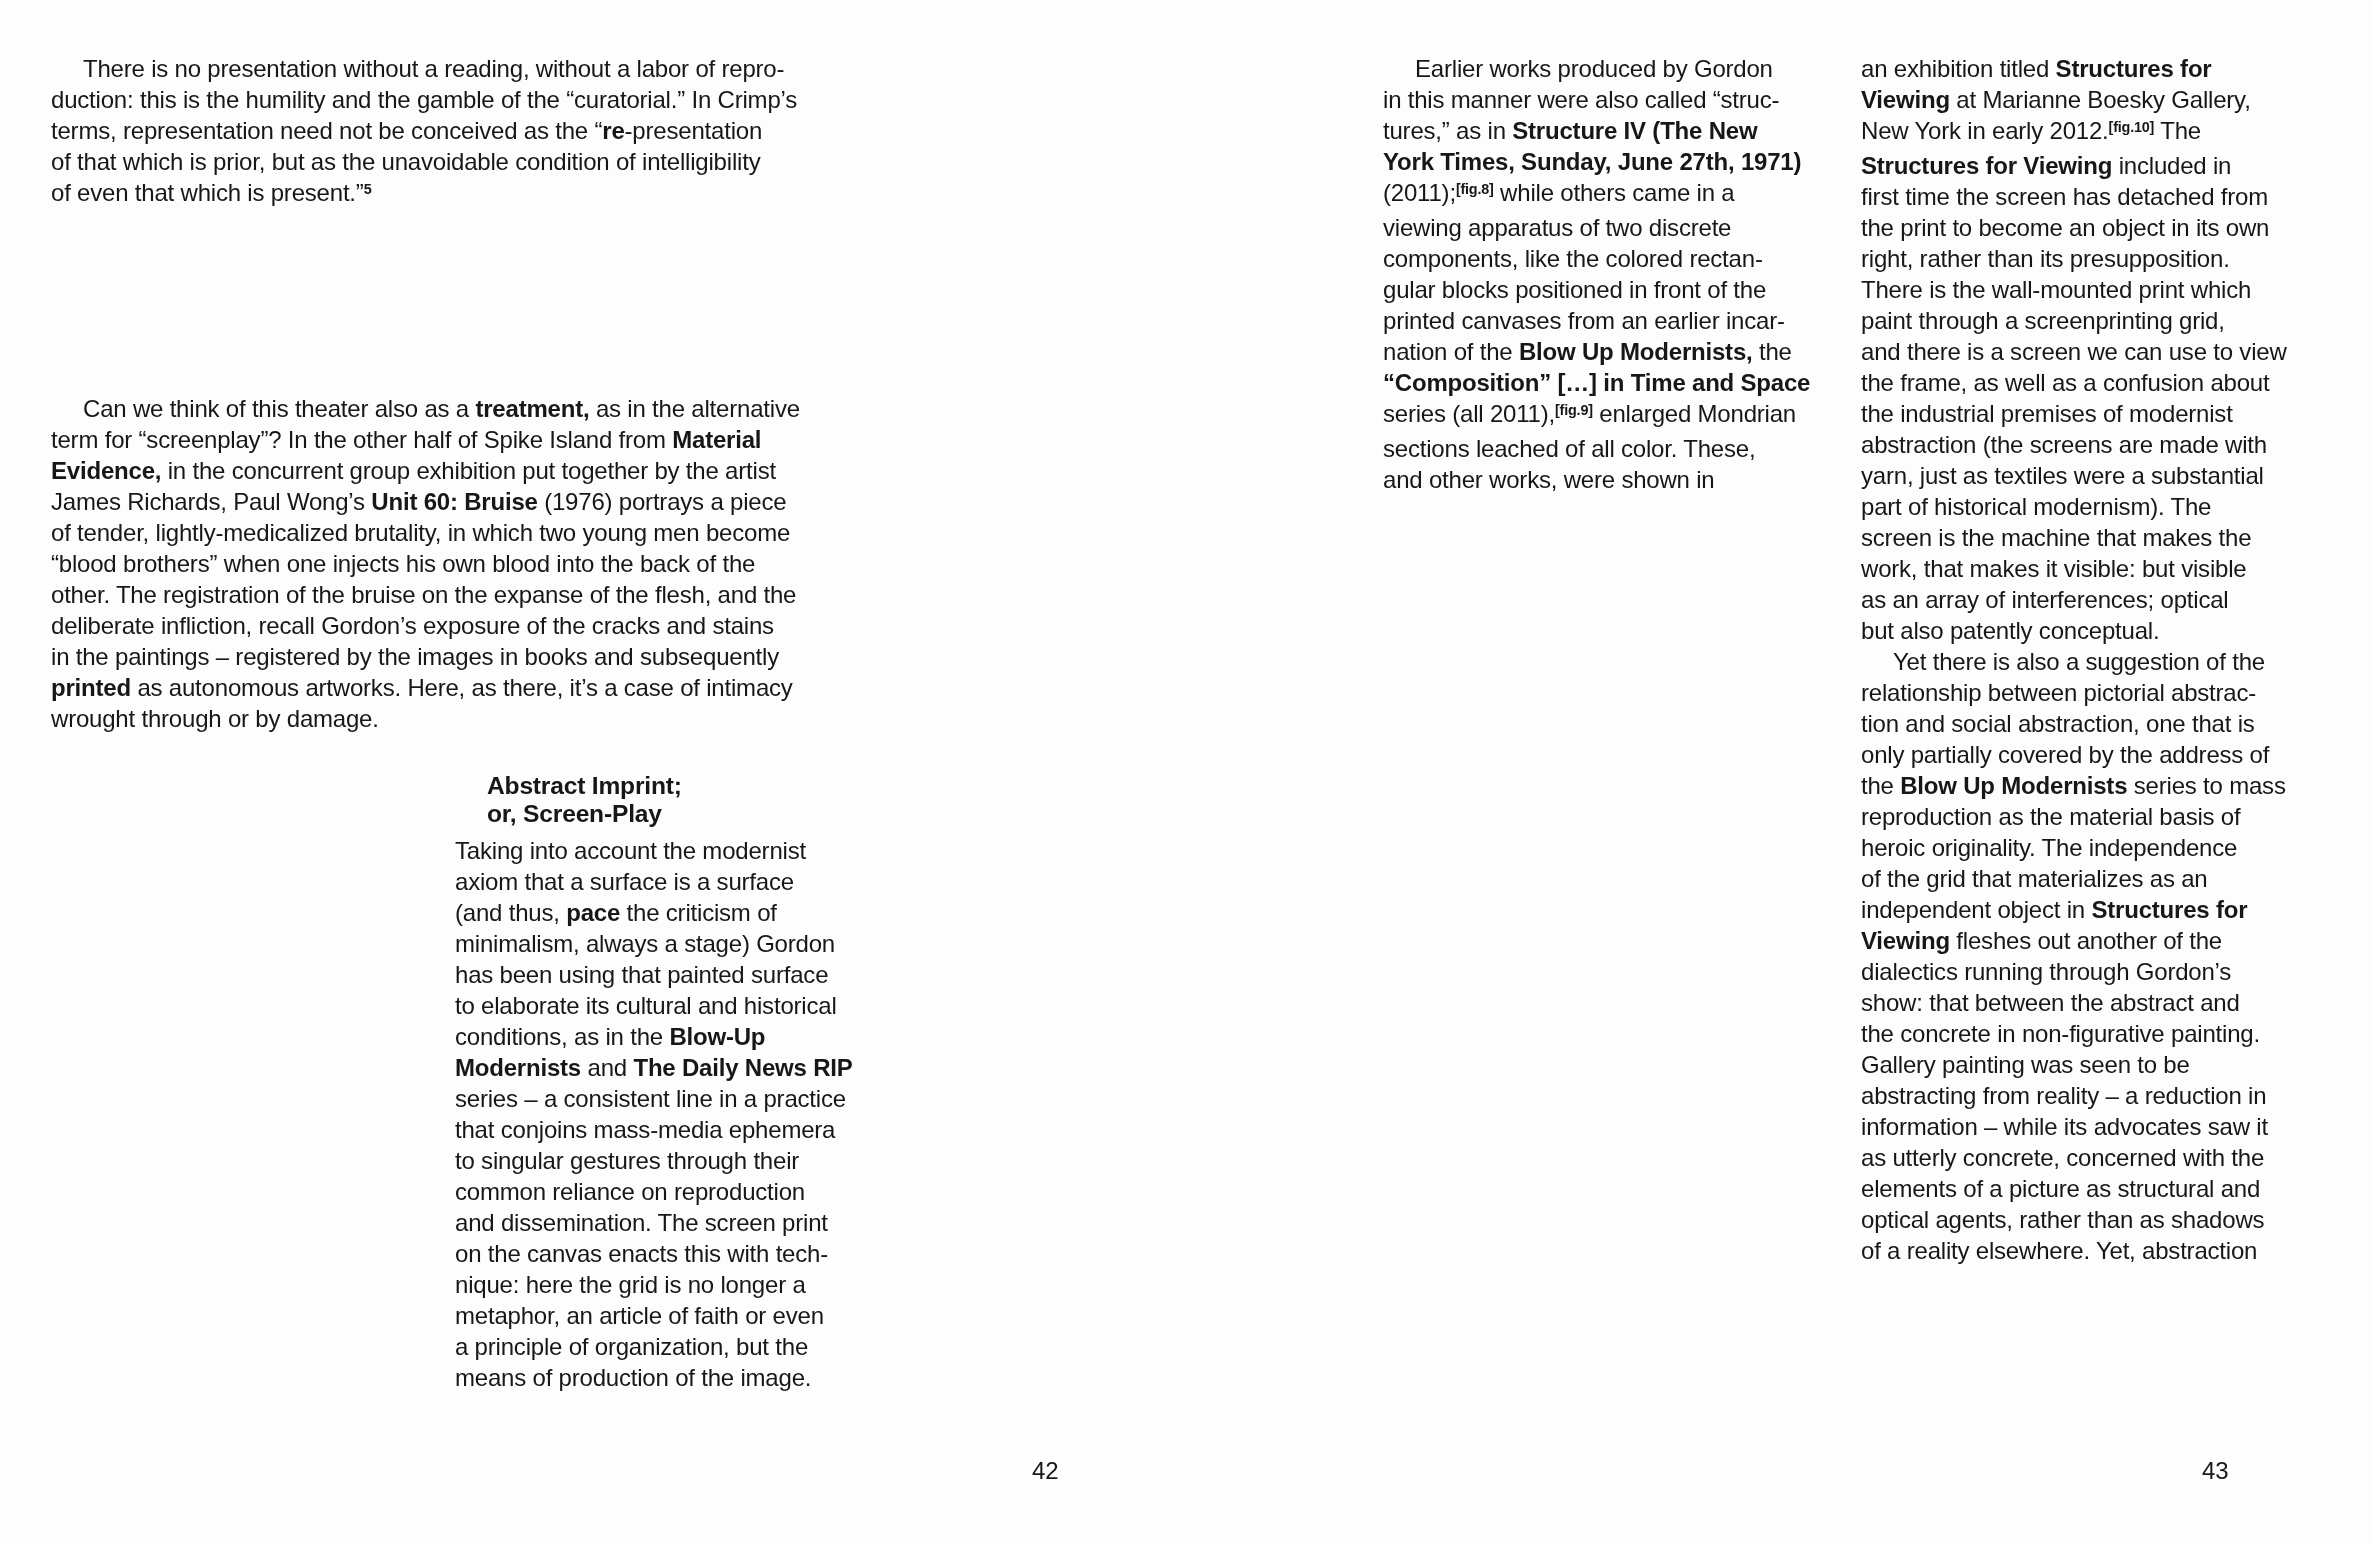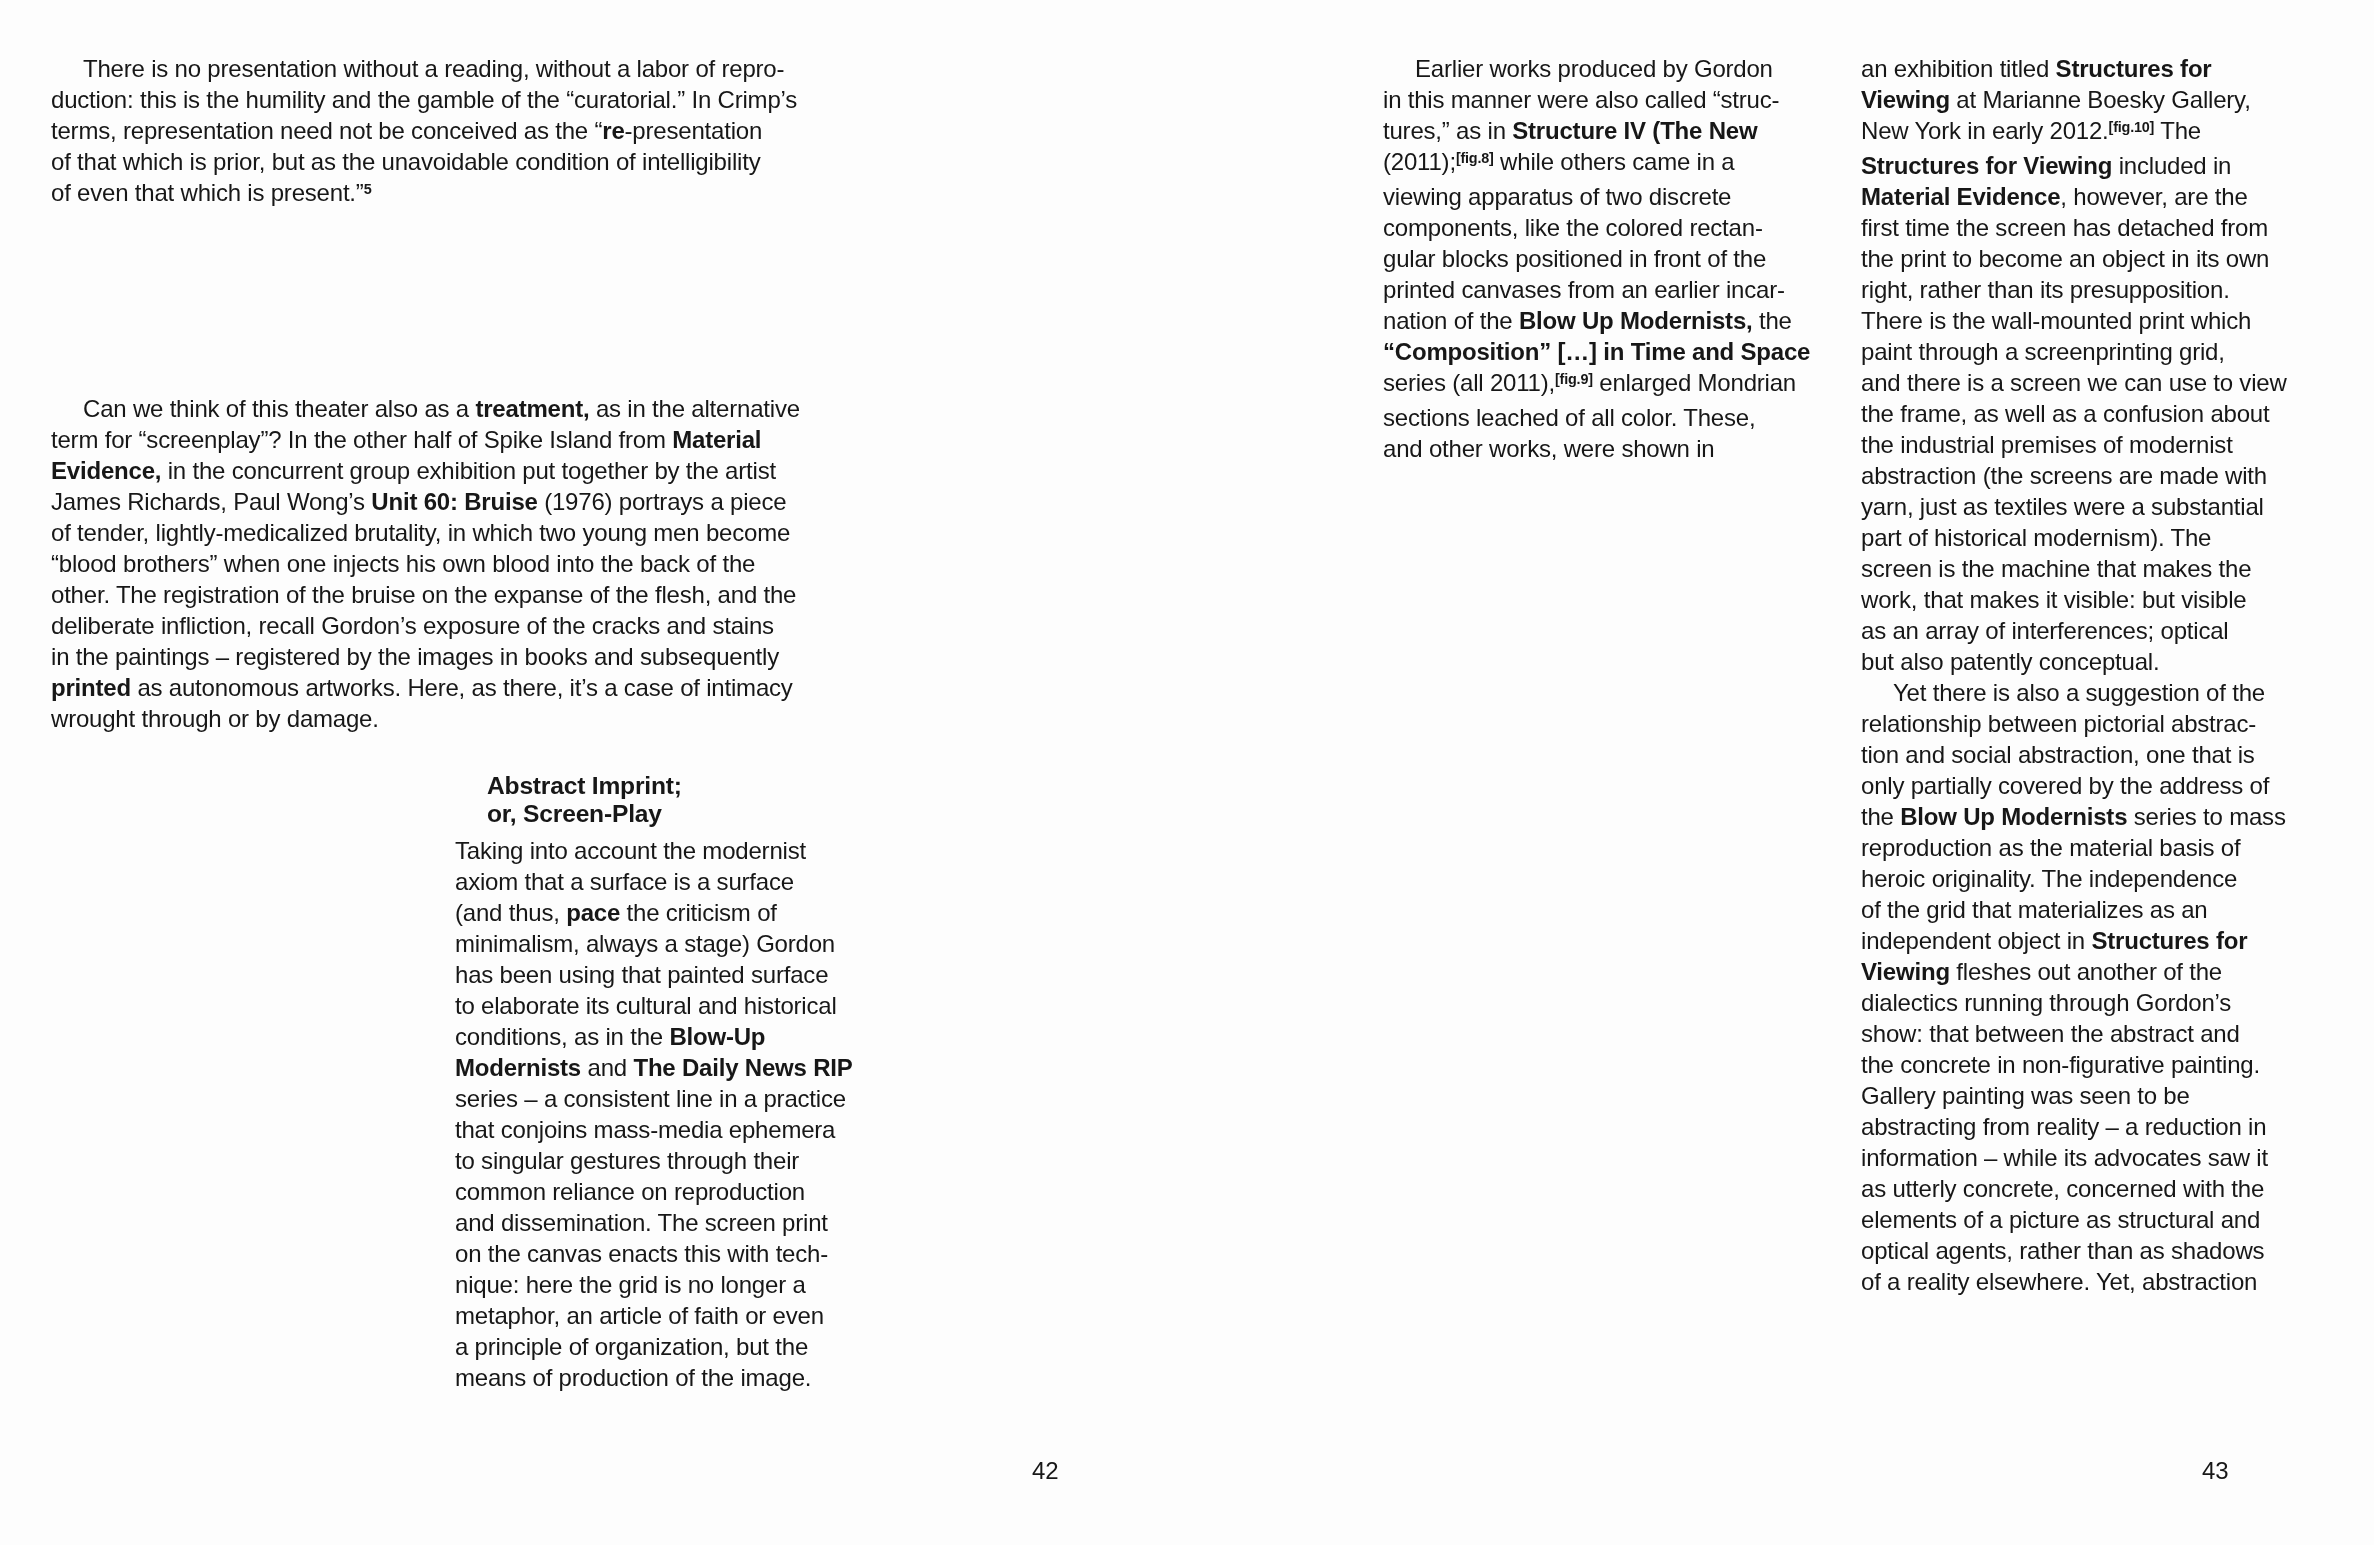--- a/index.html
+++ b/index.html
@@ -108,40 +108,40 @@
 
     <div class="pagenum" id="pn-left">42</div>
   </section>
 
   <section class="page page-right">
     <div class="textblock" id="col-r1">
       <div class="para">
           <div class="tl ind"><span>Earlier works produced by Gordon</span></div>
           <div class="tl"><span>in this manner were also called “struc-</span></div>
           <div class="tl"><span>tures,” as in </span><span class="b">Structure IV (The New</span></div>
+          <div class="tl"><span class="b">York Times, Sunday, June 27th, 1971)</span></div>
           <div class="tl"><span>(2011);</span><span class="sup">[fig.8]</span><span> while others came in a</span></div>
           <div class="tl"><span>viewing apparatus of two discrete</span></div>
           <div class="tl"><span>components, like the colored rectan-</span></div>
           <div class="tl"><span>gular blocks positioned in front of the</span></div>
           <div class="tl"><span>printed canvases from an earlier incar-</span></div>
           <div class="tl"><span>nation of the </span><span class="b">Blow Up Modernists,</span><span> the</span></div>
           <div class="tl"><span class="b">“Composition” […] in Time and Space</span></div>
           <div class="tl"><span>series (all 2011),</span><span class="sup">[fig.9]</span><span> enlarged Mondrian</span></div>
           <div class="tl"><span>sections leached of all color. These,</span></div>
           <div class="tl"><span>and other works, were shown in</span></div>
         </div>
     </div>
 
     <div class="textblock" id="col-r2">
       <div class="para">
           <div class="tl"><span>an exhibition titled </span><span class="b">Structures for</span></div>
           <div class="tl"><span class="b">Viewing</span><span> at Marianne Boesky Gallery,</span></div>
           <div class="tl"><span>New York in early 2012.</span><span class="sup">[fig.10]</span><span> The</span></div>
           <div class="tl"><span class="b">Structures for Viewing</span><span> included in</span></div>
-          <div class="tl"><span class="b">Material Evidence</span><span>, however, are the</span></div>
           <div class="tl"><span>first time the screen has detached from</span></div>
           <div class="tl"><span>the print to become an object in its own</span></div>
           <div class="tl"><span>right, rather than its presupposition.</span></div>
           <div class="tl"><span>There is the wall-mounted print which</span></div>
           <div class="tl"><span>paint through a screenprinting grid,</span></div>
           <div class="tl"><span>and there is a screen we can use to view</span></div>
           <div class="tl"><span>the frame, as well as a confusion about</span></div>
           <div class="tl"><span>the industrial premises of modernist</span></div>
           <div class="tl"><span>abstraction (the screens are made with</span></div>
           <div class="tl"><span>yarn, just as textiles were a substantial</span></div>

